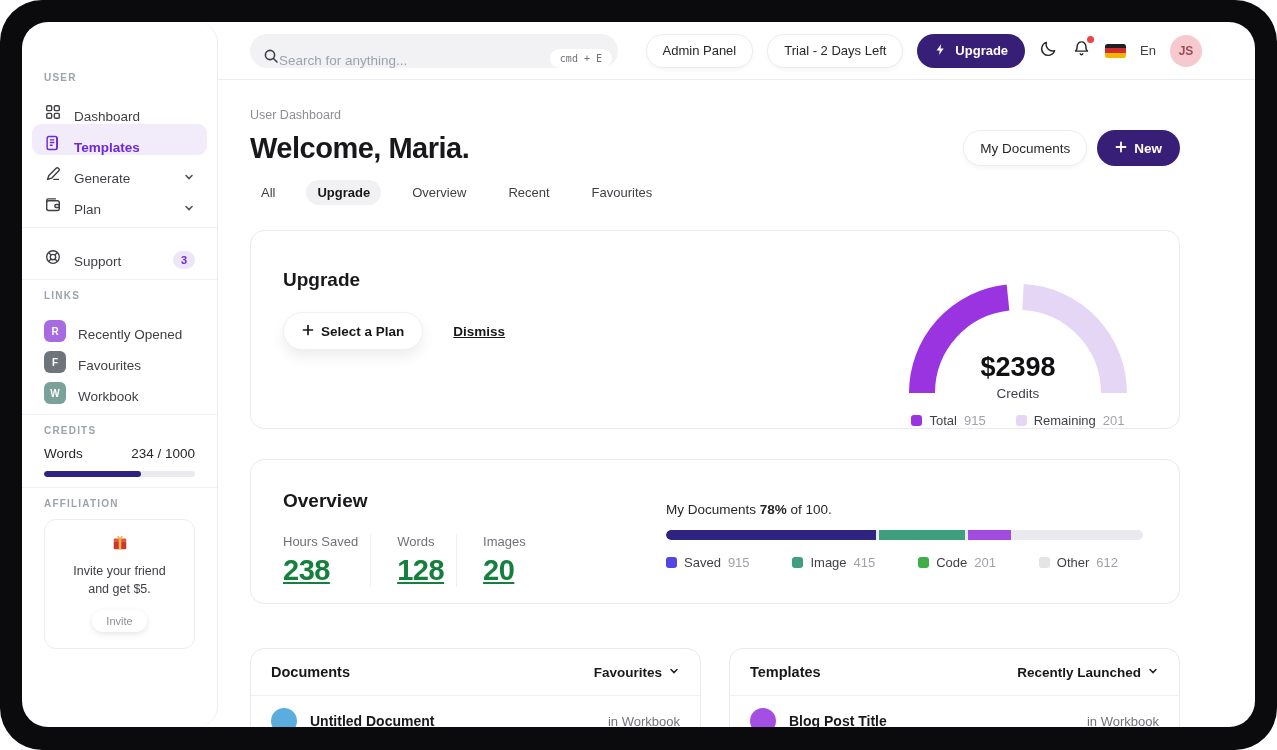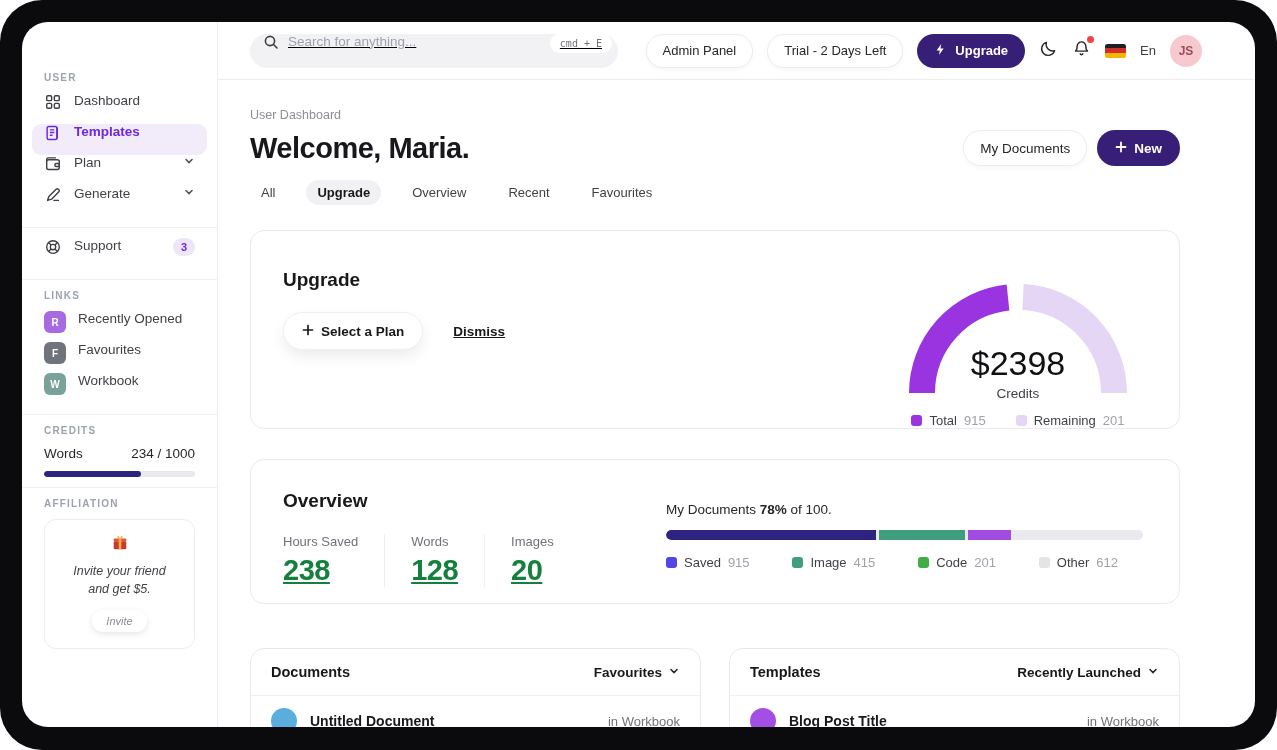--- a/index.html
+++ b/index.html
@@ -1,41 +1,41 @@
 <!DOCTYPE html>
 <html><head>
 <meta charset="utf-8">
 <style>
   * { margin:0; padding:0; box-sizing:border-box; }
   html,body { width:1277px; height:750px; background:#fff; font-family:"Liberation Sans","DejaVu Sans",sans-serif; }
   .device { position:absolute; inset:0; background:#0b0b0d; border-radius:42px; }
   .screen { position:absolute; left:22px; top:22px; width:1233px; height:705px; background:#fff; border-radius:26px; overflow:hidden; display:flex; }
 
   
-  .sidebar { width:196px; flex:0 0 196px; border-right:1px solid #ededf0; padding:50px 10px 0 10px; }
+  .sidebar { width:196px; flex:0 0 196px; border-right:1px solid #ededf0; padding:50px 10px 0 10px;border-radius:21px; }
   .side-label { font-size:10px; font-weight:700; letter-spacing:1.2px; color:#9ca3af; padding:0 12px; margin-bottom:10px; }
-  .side-item { display:flex; align-items:flex-start; gap:12px; height:31px; padding:0 12px; border-radius:9px; font-size:13.5px; color:#3f3f46; cursor:pointer; }
+  .side-item { display:flex; align-items:flex-end; gap:12px; height:31px; padding:0 12px; border-radius:9px; font-size:13.5px; color:#3f3f46; cursor:pointer; }
   .side-item svg { flex:0 0 auto; }
   .side-item.active { background:#f2ecfa; color:#6d28d9; font-weight:600; }
   .side-item .chev { margin-left:auto; color:#52525b; }
   .side-item .badge { margin-left:auto; background:#ece6f8; color:#6d28d9; font-size:11px; font-weight:600; padding:3px 8px; border-radius:10px; }
   .side-divider { border-top:1px solid #f0f0f3; margin:10px -10px; }
   .link-sq { width:22px; height:22px; border-radius:6px; color:#fff; font-size:10px; font-weight:700; display:flex; align-items:center; justify-content:center; }
   .credits-row { display:flex; justify-content:space-between; align-items:center; padding:0 12px; font-size:13.5px; color:#27272a; margin:4px 0 10px; }
   .credits-row .val { font-weight:500; }
   .sidebar .track { height:6px; background:#e9e9ee; border-radius:3px; margin:0 12px 4px; overflow:hidden; }
   .sidebar .fill { height:100%; border-radius:3px; }
-  .affil-card { margin:8px 12px 0; border:1px solid #ededf0; border-radius:12px; padding:14px 10px 16px; text-align:center;font-style:italic; }
+  .affil-card { margin:8px 12px 0; border:1px solid #ededf0; border-radius:12px; padding:14px 10px 16px; text-align:center; }
   .affil-text { font-size:12.5px; color:#3f3f46; line-height:1.45; margin-top:6px; }
   .invite-btn { margin-top:12px; display:inline-block; font-size:11px; color:#8e8e96; padding:5px 14px; border-radius:13px; background:#fff; box-shadow:0 2px 6px rgba(0,0,0,.10); cursor:pointer; }
 
   
   .main { flex:1; display:flex; flex-direction:column; min-width:0; }
   .topbar { height:58px; flex:0 0 58px; border-bottom:1px solid #ededf0; display:flex; align-items:center; justify-content:space-between; padding:0 53px 0 32px; }
-  .search { width:368px; height:34px; background:#f2f2f4; border-radius:17px; display:flex; align-items:flex-start; gap:9px; padding:0 6px 0 13px; cursor:text;text-decoration:underline; }
+  .search { width:368px; height:34px; background:#f2f2f4; border-radius:17px; display:flex; align-items:flex-end; padding:0 6px 0 13px; cursor:text; }
   .search .ph { font-size:13.5px; color:#9ca3af; }
   .search kbd { margin-left:auto; background:#fff; border-radius:12px; padding:4px 10px; font-family:"DejaVu Sans Mono",monospace; font-size:10px; color:#71717a; }
   .tb-right { display:flex; align-items:center; gap:14px; }
   .pill { height:34px; display:flex; align-items:center; padding:0 16px; background:#fff; border:1px solid #ececf0; box-shadow:0 2px 5px rgba(0,0,0,.04); border-radius:17px; font-size:13px; font-weight:500; color:#27272a; cursor:pointer; white-space:nowrap; }
   .upgrade-pill { height:34px; display:flex; align-items:center; gap:8px; padding:0 17px; border-radius:17px; color:#fff; font-size:13px; font-weight:600; cursor:pointer; }
   .icon-btn { display:flex; align-items:center; cursor:pointer; position:relative; color:#27272a; }
   .dot { position:absolute; top:-3px; right:-3px; width:7px; height:7px; border-radius:50%; }
   .flag { width:21px; height:14px; border-radius:2.5px; overflow:hidden; display:flex; flex-direction:column; cursor:pointer; }
   .flag i { flex:1; }
   .lang { font-size:13px; color:#3f3f46; cursor:pointer; }
@@ -57,31 +57,31 @@
   .uc-left { width:450px; }
   .card-h { font-size:19px; font-weight:700; color:#18181b; }
   .uc-body { margin-top:15px; font-size:13.5px; line-height:1.62; color:#52525b; width:430px; }
   .uc-body b { color:#18181b; }
   .uc-actions { margin-top:21px; display:flex; align-items:center; gap:30px; }
   .select-plan { display:flex; align-items:center; gap:7px; height:38px; padding:0 18px; border-radius:19px; background:#fff; border:1px solid #f0f0f3; box-shadow:0 7px 14px rgba(0,0,0,.07); font-size:13.5px; font-weight:600; color:#18181b; cursor:pointer; }
   .dismiss { font-size:13.5px; font-weight:600; color:#18181b; cursor:pointer;text-decoration:underline; }
   .gauge-col { width:250px; padding-top:6px; }
   .gauge-wrap { position:relative; width:230px; height:126px; margin:0 auto; }
   .gauge-center { position:absolute; left:0; right:0; bottom:0; text-align:center; }
-  .gauge-val { font-size:34px; font-weight:400; color:#111114; }
+  .gauge-val { font-size:27px; font-weight:700; color:#111114; }
   .gauge-cap { font-size:13.5px; color:#3f3f46; margin-top:3px; }
   .legend { display:flex; justify-content:center; gap:30px; margin-top:12px; }
   .leg-item { display:flex; align-items:center; gap:7px; font-size:13px; color:#3f3f46; }
   .swatch { width:11px; height:11px; border-radius:3px; }
   .leg-val { color:#a1a1aa; }
 
   .overview-card { margin-top:30px; min-height:145px; display:flex; padding:30px 36px 0 32px; }
   .ov-left { width:383px; flex:0 0 383px; }
   .stats { display:flex; margin-top:22px; }
-  .stat { padding-right:26px; margin-right:26px; border-right:1px solid #f0f0f3; }
+  .stat { padding-right:12px; margin-right:26px; border-right:1px solid #f0f0f3; }
   .stat:last-child { border-right:none; }
   .stat-label { font-size:13px; color:#71717a; }
   .stat-val { font-size:29px; font-weight:800; color:#15803d; margin-top:5px; letter-spacing:-.5px;text-decoration:underline; }
   .ov-right { flex:1; padding-top:12px; }
   .bar-caption { font-size:13.5px; color:#27272a; }
   .bar-caption b { font-weight:700; }
   .stackbar { margin-top:13px; height:10px; border-radius:6px; background:#e9e9ee; display:flex; gap:3px; overflow:hidden; }
   .seg { height:100%; }
   .seg:first-child { border-radius:6px 0 0 6px; }
   .bar-legend { display:flex; justify-content:space-between; padding-right:25px; margin-top:15px; }
@@ -118,37 +118,37 @@
     <div class="side-item active">
       <span><svg width="18" height="18" viewBox="0 0 20 20" fill="none" stroke="currentColor" stroke-width="1.6">
               <rect x="3.5" y="2.8" width="11" height="14.4" rx="2"></rect>
               <path d="M6.5 6.5h5M6.5 9.5h5M6.5 12.5h3"></path>
               <path d="M14.5 4v12" stroke-width="2"></path>
             </svg></span>
       <span>Templates</span>
     </div>
 
     <div class="side-item">
+      <span><svg width="18" height="18" viewBox="0 0 20 20" fill="none" stroke="currentColor" stroke-width="1.6" stroke-linejoin="round">
+              <path d="M4 16l1.4-4.4L13.5 3.5a1.6 1.6 0 0 1 2.3 0l.7.7a1.6 1.6 0 0 1 0 2.3L8.4 14.6 4 16z"></path>
+              <path d="M11 16h5" stroke-linecap="round"></path>
+            </svg></span>
+      <span>Generate</span>
+      <span class="chev"><svg width="12" height="12" viewBox="0 0 12 12" fill="none" stroke="currentColor" stroke-width="1.6" stroke-linecap="round">
+              <path d="M3 4.5l3 3 3-3"></path>
+            </svg></span>
+    </div>
+
+    <div class="side-item">
       <span><svg width="18" height="18" viewBox="0 0 20 20" fill="none" stroke="currentColor" stroke-width="1.6">
               <path d="M3 6.5V5a1.8 1.8 0 0 1 1.8-1.8h8.4"></path>
               <rect x="3" y="5.2" width="14" height="11" rx="2.2"></rect>
               <rect x="12.2" y="9.4" width="4.8" height="3.4" rx="1.2"></rect>
             </svg></span>
       <span>Plan</span>
-      <span class="chev"><svg width="12" height="12" viewBox="0 0 12 12" fill="none" stroke="currentColor" stroke-width="1.6" stroke-linecap="round">
-              <path d="M3 4.5l3 3 3-3"></path>
-            </svg></span>
-    </div>
-
-    <div class="side-item">
-      <span><svg width="18" height="18" viewBox="0 0 20 20" fill="none" stroke="currentColor" stroke-width="1.6" stroke-linejoin="round">
-              <path d="M4 16l1.4-4.4L13.5 3.5a1.6 1.6 0 0 1 2.3 0l.7.7a1.6 1.6 0 0 1 0 2.3L8.4 14.6 4 16z"></path>
-              <path d="M11 16h5" stroke-linecap="round"></path>
-            </svg></span>
-      <span>Generate</span>
       <span class="chev"><svg width="12" height="12" viewBox="0 0 12 12" fill="none" stroke="currentColor" stroke-width="1.6" stroke-linecap="round">
               <path d="M3 4.5l3 3 3-3"></path>
             </svg></span>
     </div>
 
     <div class="side-divider"></div>
 
     <div class="side-item">
       <span><svg width="18" height="18" viewBox="0 0 20 20" fill="none" stroke="currentColor" stroke-width="1.5">
               <circle cx="10" cy="10" r="7"></circle>

